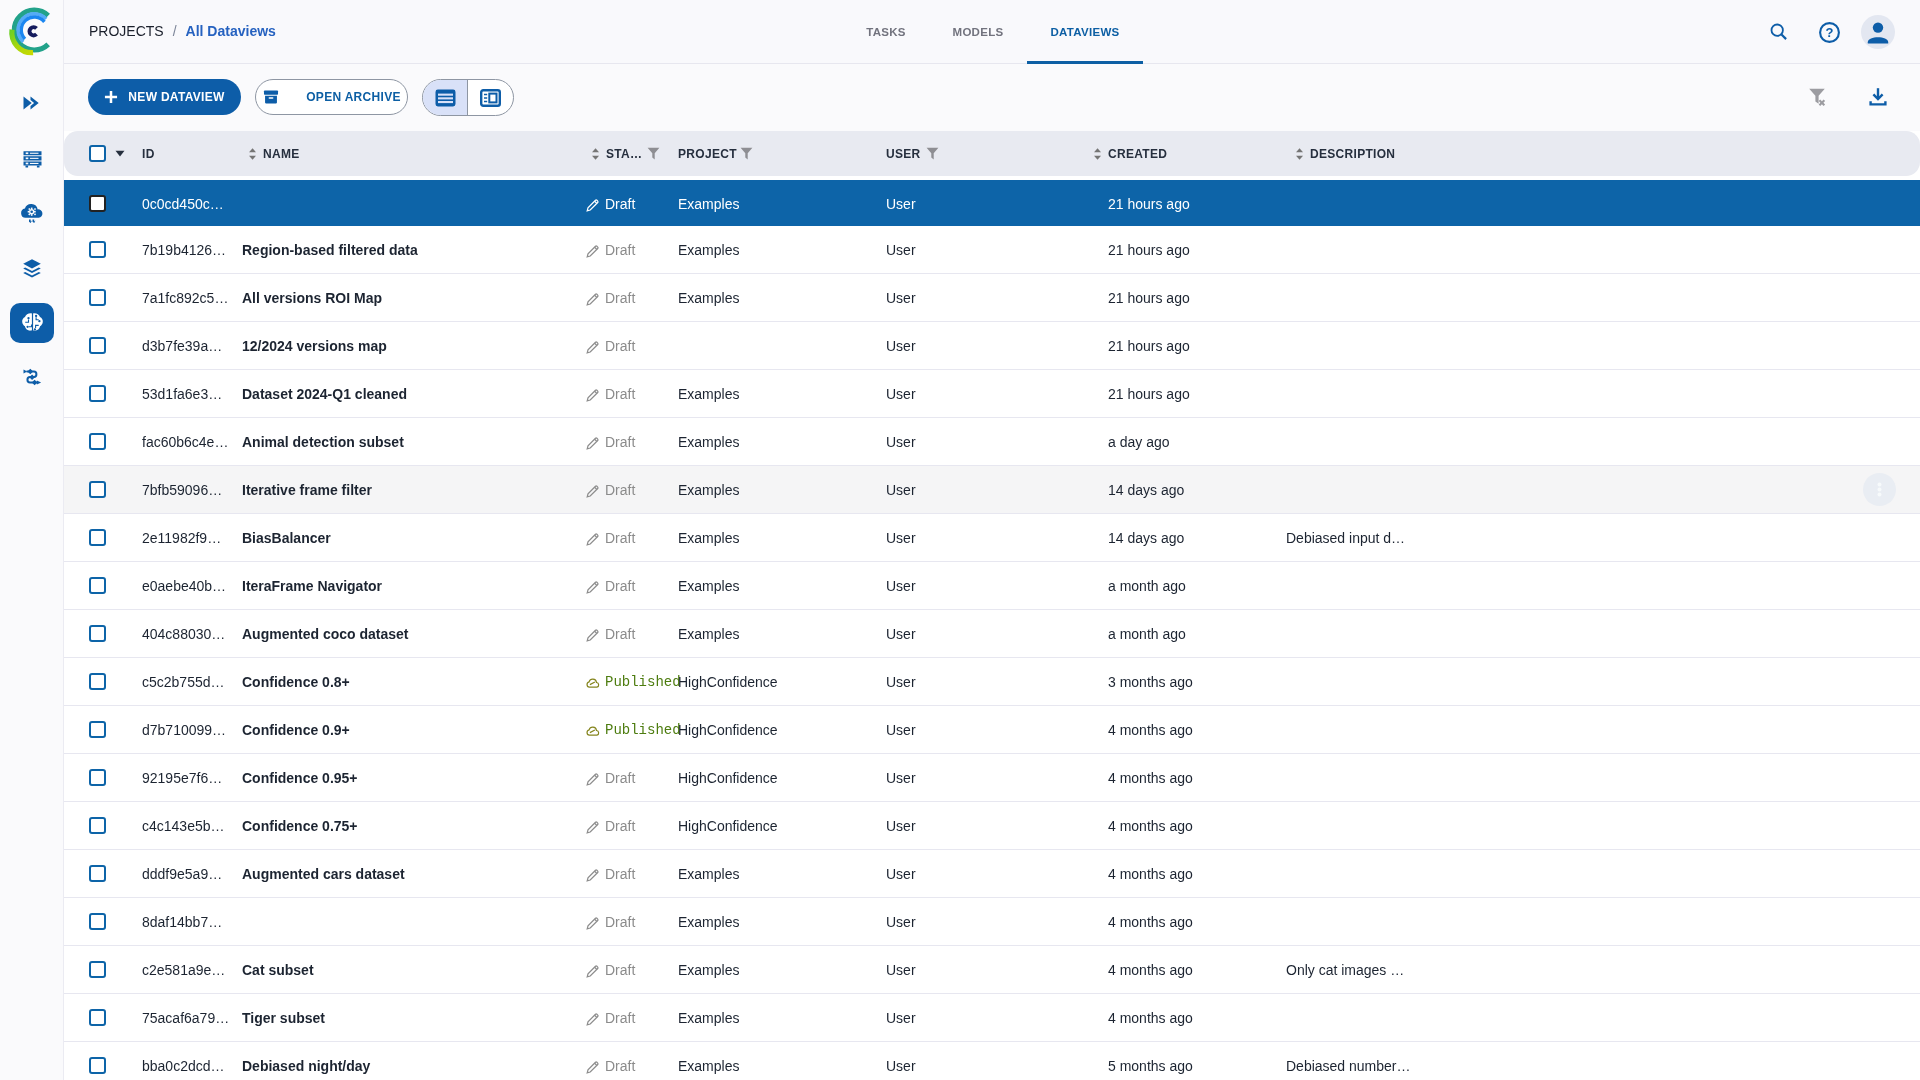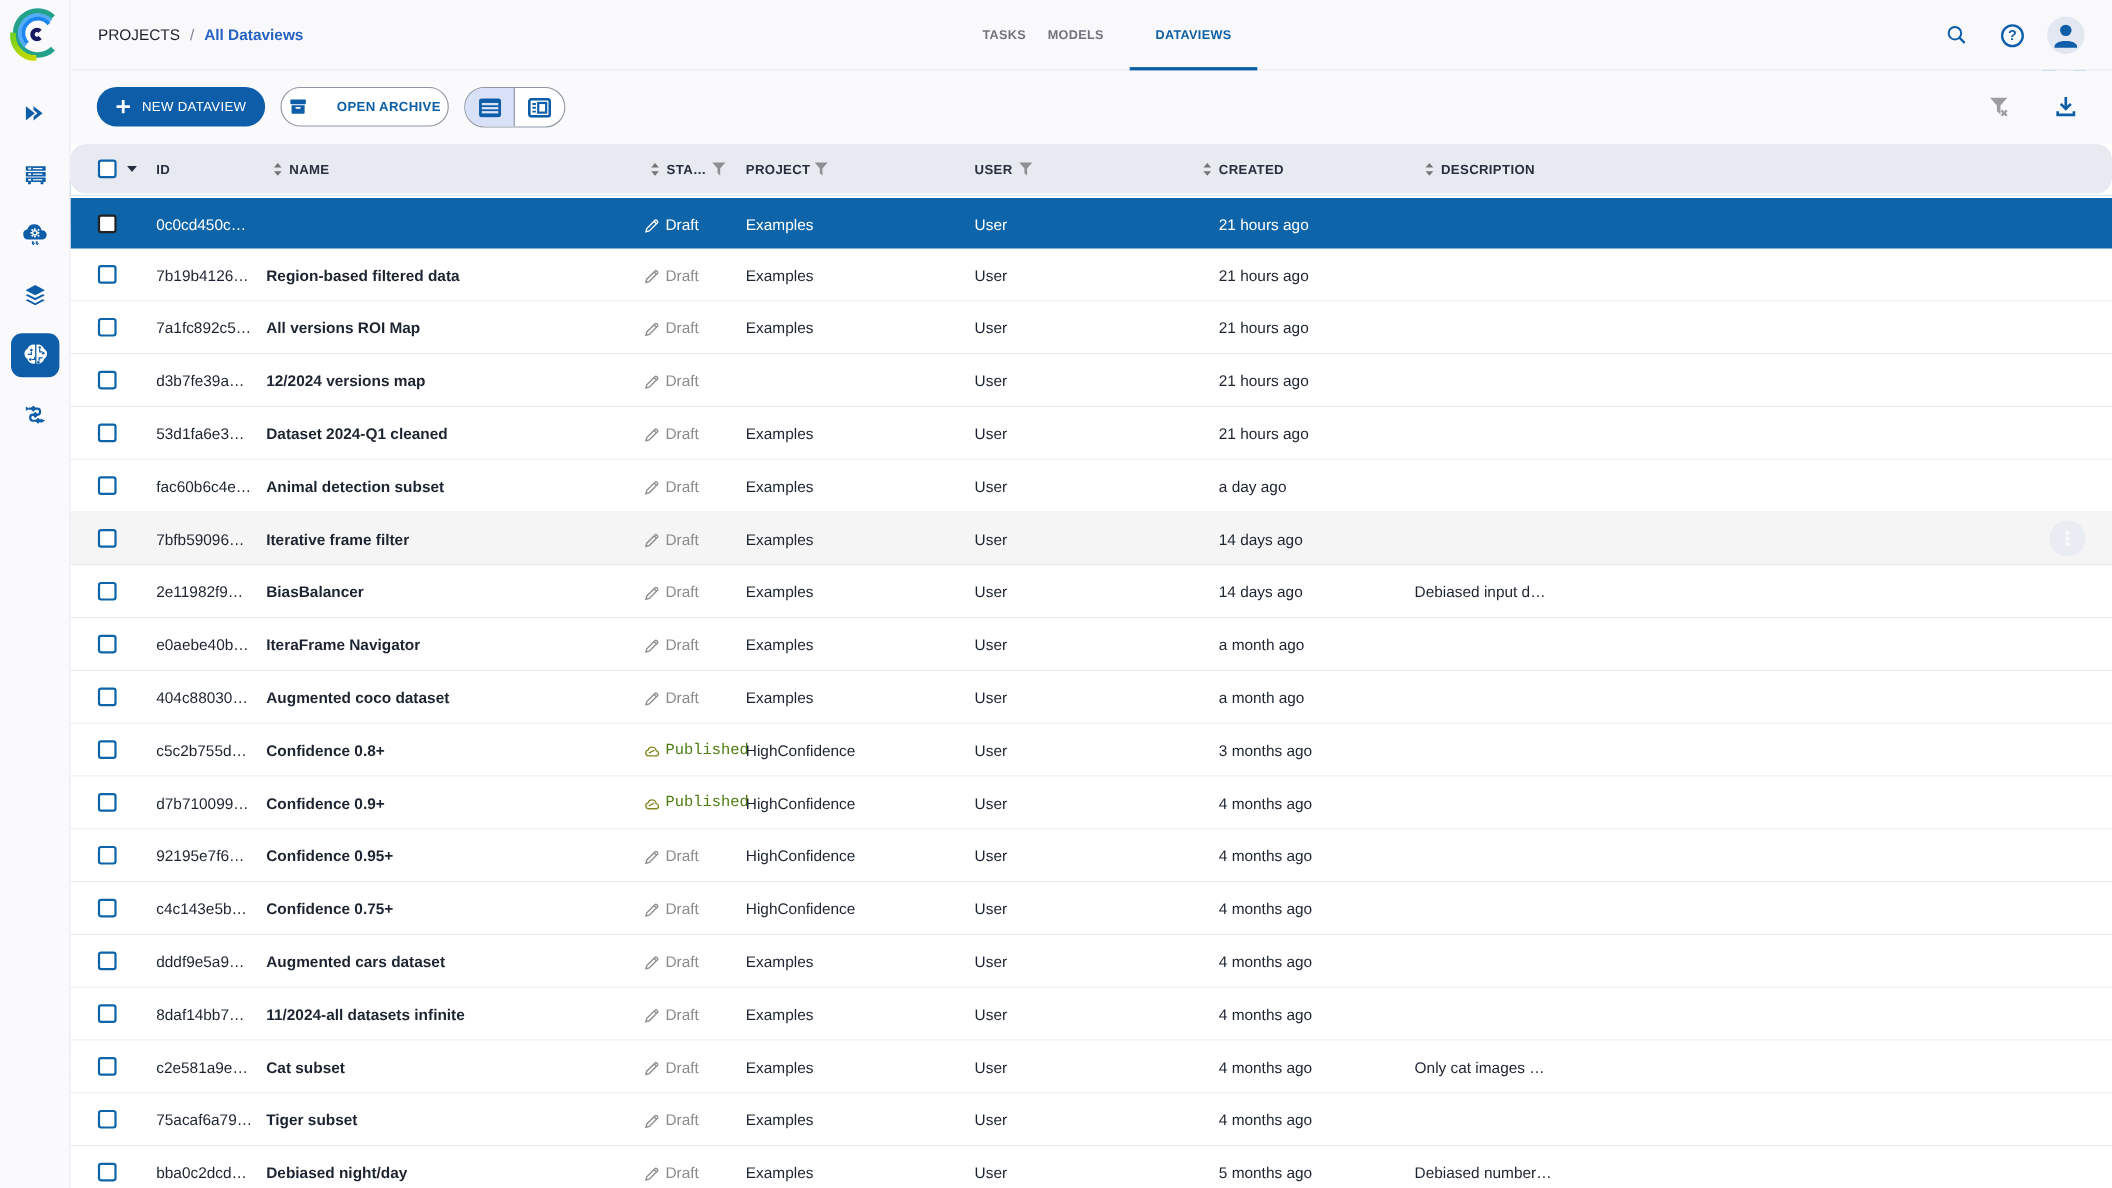--- a/index.html
+++ b/index.html
@@ -19,21 +19,21 @@
 .crumbs .cur { color:#2662c0; font-weight:bold; }
 .tabs { position:absolute; left:0; top:0; }
 .tab { position:absolute; top:0; height:64px; display:flex; align-items:center; justify-content:center; font-size:11.5px; font-weight:bold; letter-spacing:.3px; color:#72737e; }
 .tab.active { color:#0d5fa4; }
 .tab.active .underline { position:absolute; left:0; right:0; bottom:0; height:3px; background:#0d5fa4; }
 .topicons { position:absolute; right:25px; top:0; height:64px; display:flex; align-items:center; }
 .topicons svg { margin-left:0; }
 
 
 .toolbar { position:fixed; left:64px; top:64px; width:1856px; height:67px; background:#fafafc; z-index:4; }
-.btn-primary { position:absolute; left:24px; top:15px; width:153px; height:36px; background:#0d5da8; color:#fff; border-radius:18px; display:flex; align-items:center; justify-content:center; gap:10px; font-size:12px; font-weight:normal; letter-spacing:.3px; }
+.btn-primary { position:absolute; left:24px; top:15px; width:153px; height:36px; background:#0d5da8; color:#fff; border-radius:18px; display:flex; align-items:center; justify-content:center; gap:10px; font-size:12px; font-weight:bold; letter-spacing:.3px; }
 .btn-outline { position:absolute; left:191px; top:15px; width:153px; height:36px; background:#fff; border:1px solid #8e96a3; color:#0d5fa4; border-radius:18px; display:flex; align-items:center; justify-content:center; gap:26px; font-size:12px; font-weight:bold; letter-spacing:.3px; }
 .seg { position:absolute; left:358px; top:15px; width:92px; height:37px; border:1px solid #8e96a3; border-radius:18.5px; overflow:hidden; display:flex; background:#fff; }
 .seg .s1 { width:46px; height:100%; background:#d9e1f8; border-right:1px solid #8e96a3; display:flex; align-items:center; justify-content:center; }
 .seg .s2 { width:46px; height:100%; display:flex; align-items:center; justify-content:center; }
 .tool-right { position:absolute; right:30px; top:15px; height:36px; display:flex; align-items:center; gap:36px; }
 
 
 .table { position:fixed; left:64px; top:131px; width:1856px; height:949px; background:#fff; }
 .thead { position:absolute; left:0; top:0; width:1856px; height:45px; background:#e8eaf1;border-radius:14px; }
 .hcell { position:absolute; top:0; height:45px; display:flex; align-items:center; font-size:12px; font-weight:bold; color:#262f3e; letter-spacing:.3px; }
@@ -153,21 +153,21 @@
         <path d="M14.6 14.7l2.8 2.8-2.8 2.8-2.8-2.8z"></path>
         <path d="M16.9 15.5l4.2 2-4.2 2z"></path>
       </g>
     </svg>
   </div>
 </div>
 
 <div class="topbar">
   <div class="crumbs"><span>PROJECTS</span><span class="sep">/</span><span class="cur">All Dataviews</span></div>
   <div class="tabs">
-    <div class="tab" style="left:806px;width:86px">TASKS</div>
+    <div class="tab" style="left:779px;width:86px">TASKS</div>
     <div class="tab" style="left:865px;width:98px">MODELS</div>
     <div class="tab active" style="left:963px;width:116px">DATAVIEWS<span class="underline"></span></div>
   </div>
   <div class="topicons">
     <svg width="22" height="22" viewBox="0 0 22 22" fill="none" stroke="#0d5da8" style="margin-right:28px">
       <circle cx="9.2" cy="9.2" r="5.7" stroke-width="1.8"></circle>
       <path d="M13.5 13.5l4.6 4.6" stroke-width="2.2"></path>
     </svg>
     <svg width="23" height="23" viewBox="0 0 23 23" fill="none" style="margin-right:20px">
       <circle cx="11.5" cy="11.5" r="9.4" stroke="#0d5da8" stroke-width="2.1"></circle>
@@ -539,21 +539,20 @@
         </div>
     <div class="cell c-proj">Examples</div>
     <div class="cell c-user">User</div>
     <div class="cell c-created">4 months ago</div>
     <div class="cell c-desc"></div>
 
   </div>
       <div class="row ">
     <span class="cbx"></span>
     <div class="cell c-id">8daf14bb7…</div>
-    <div class="cell c-name">11/2024-all datasets infinite</div>
     <div class="cell c-status">
           <svg width="14" height="14" viewBox="0 0 14 14" fill="none" stroke="#8d8d8d" stroke-width="1.25">
             <path d="M1.2 12.8l.8-3L9.5 2.3a1 1 0 0 1 1.4 0l.8.8a1 1 0 0 1 0 1.4L4.2 12l-3 .8z"></path>
             <path d="M8.6 3.2l2.2 2.2"></path>
           </svg>
           <span>Draft</span>
         </div>
     <div class="cell c-proj">Examples</div>
     <div class="cell c-user">User</div>
     <div class="cell c-created">4 months ago</div>

